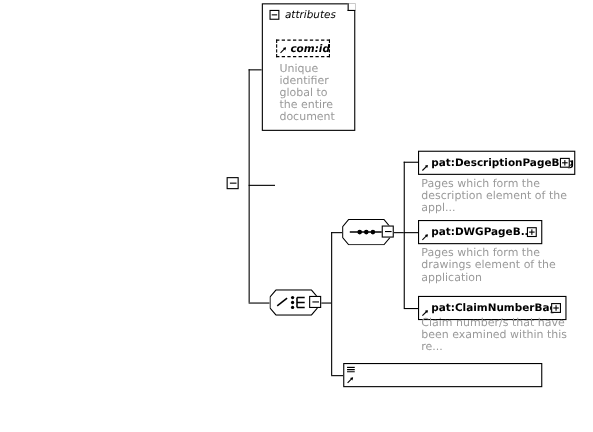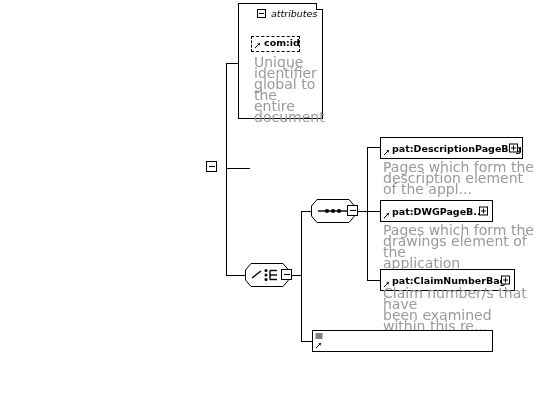--- a/index.html
+++ b/index.html
@@ -56,21 +56,20 @@
     border: 1px solid #000;
     background: #fff;
     box-sizing: border-box;
   }
   .attr-header {
     position: absolute;
     left: 6px; top: 4px;
     display: flex;
     align-items: center;
     gap: 5px;
-    margin-left: 12px;
   }
   .attr-title {
     font-style: italic;
     font-size: 9.5px;
     color: #000;
   }
   .pm-box {
     width: 9px; height: 9px;
     border: 1px solid #000;
     background: #fff;
@@ -86,44 +85,46 @@
     background: #000;
   }
 
   
   .attr-item {
     position: absolute;
     border: 1px dashed #000;
     background: #fff;
     box-sizing: border-box;
     display: flex;
+    align-items: center;
     padding-left: 12px;
     font-size: 9.5px;
     font-weight: bold;
+    font-style: italic;
   }
   .attr-item-shadow {
     position: absolute;
     background: #b9b9b9;
     z-index: -1;
   }
 
   
   .arrow-glyph {
     position: absolute;
     left: 2px;
     bottom: 2px;
     width: 7px;
     height: 7px;
     pointer-events: none;
   }
 
   
   .desc {
     position: absolute;
-    font-size: 14px;
+    font-size: 10px;
     line-height: 11px;
     color: #9a9a9a;
     white-space: pre-line;
   }
 
   
   .elem-box {
     position: absolute;
     border: 1px solid #000;
     background: #fff;

